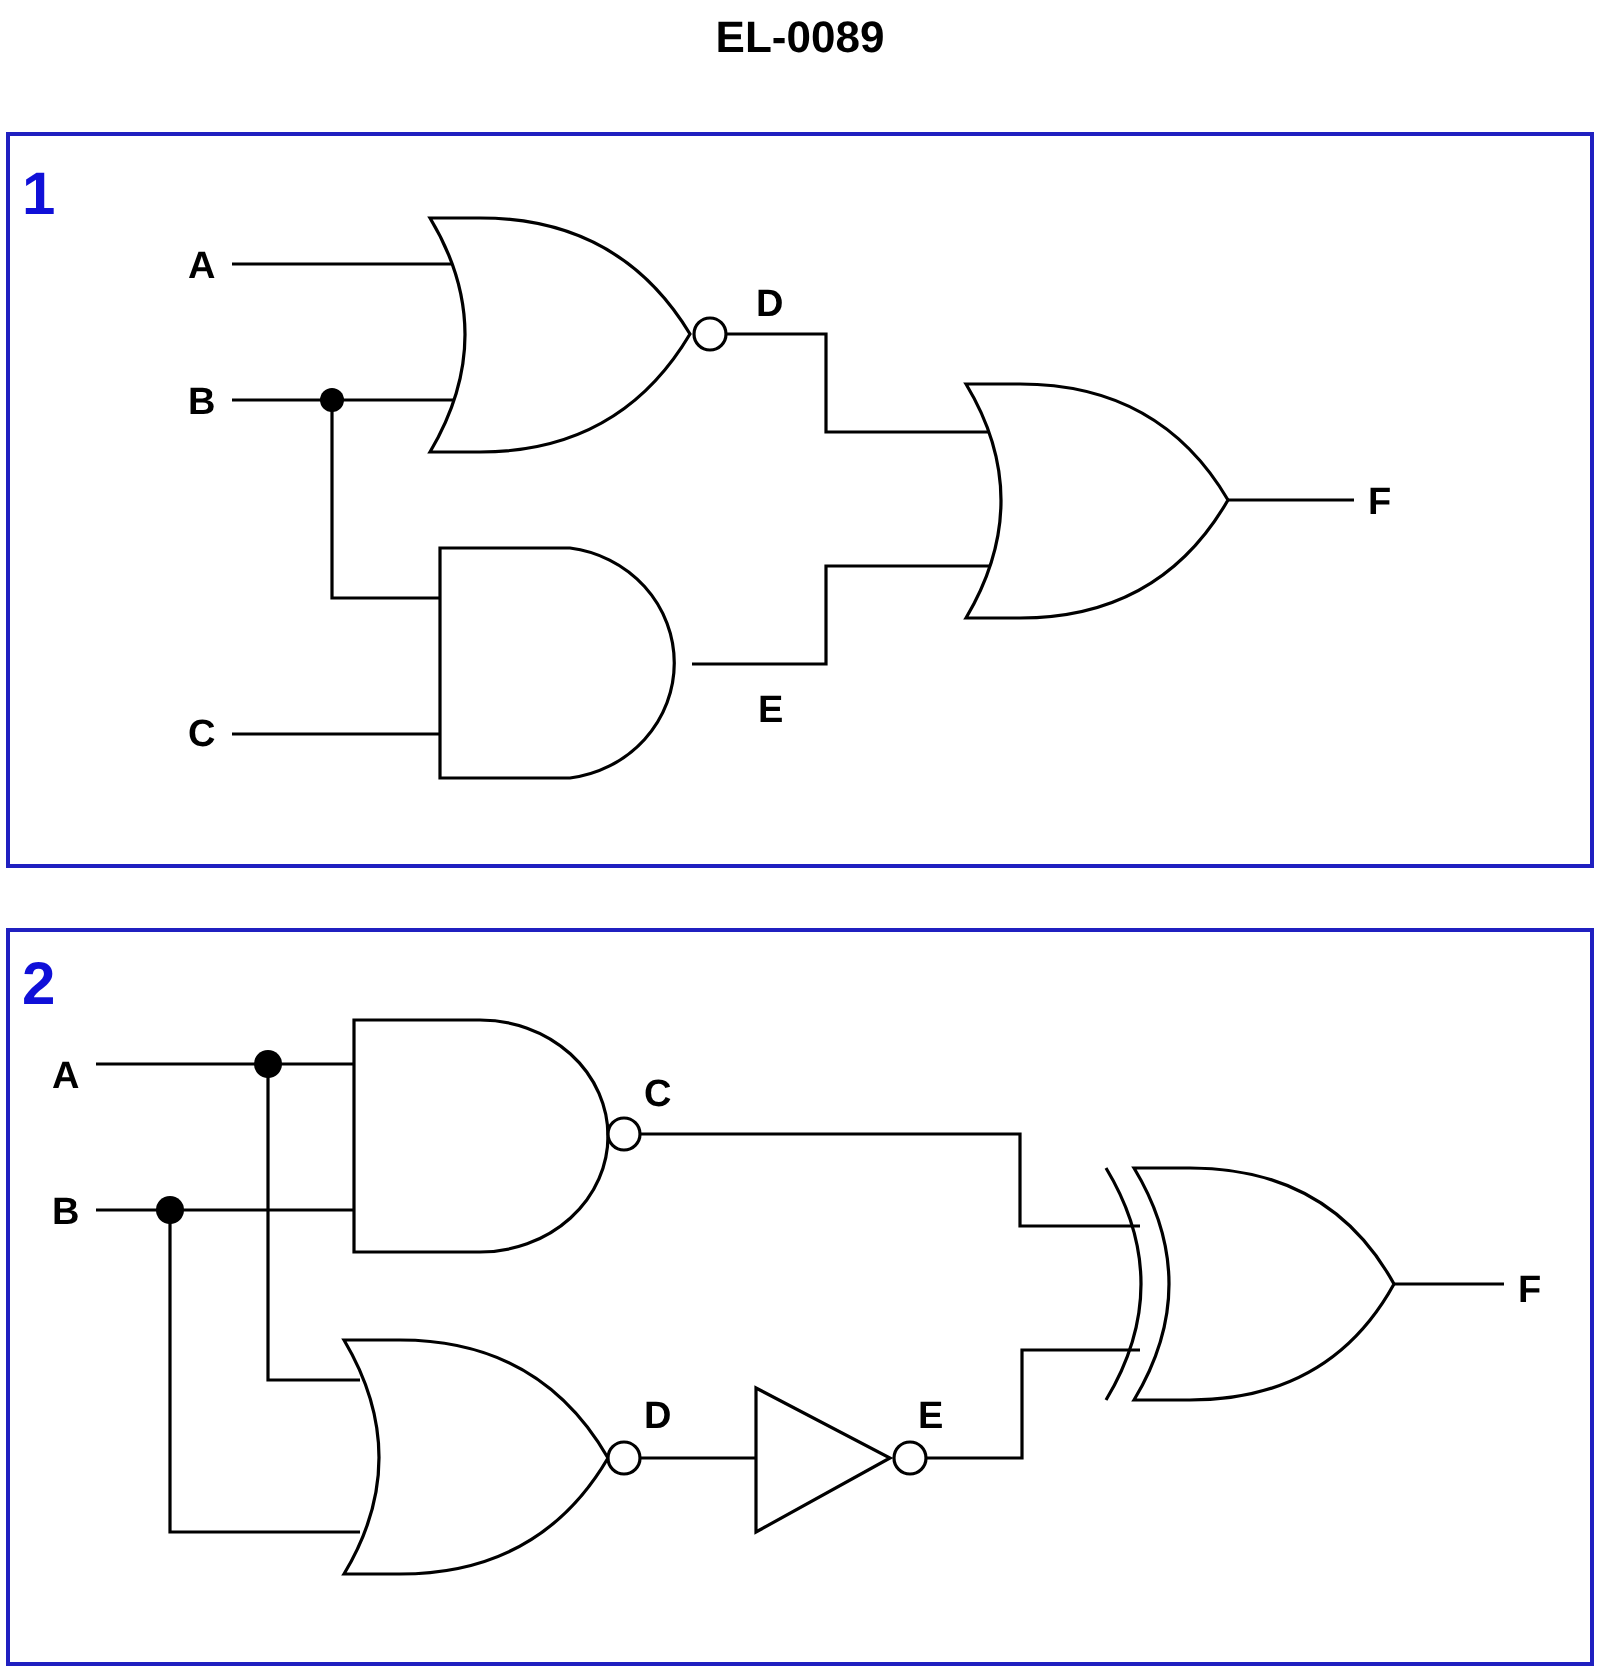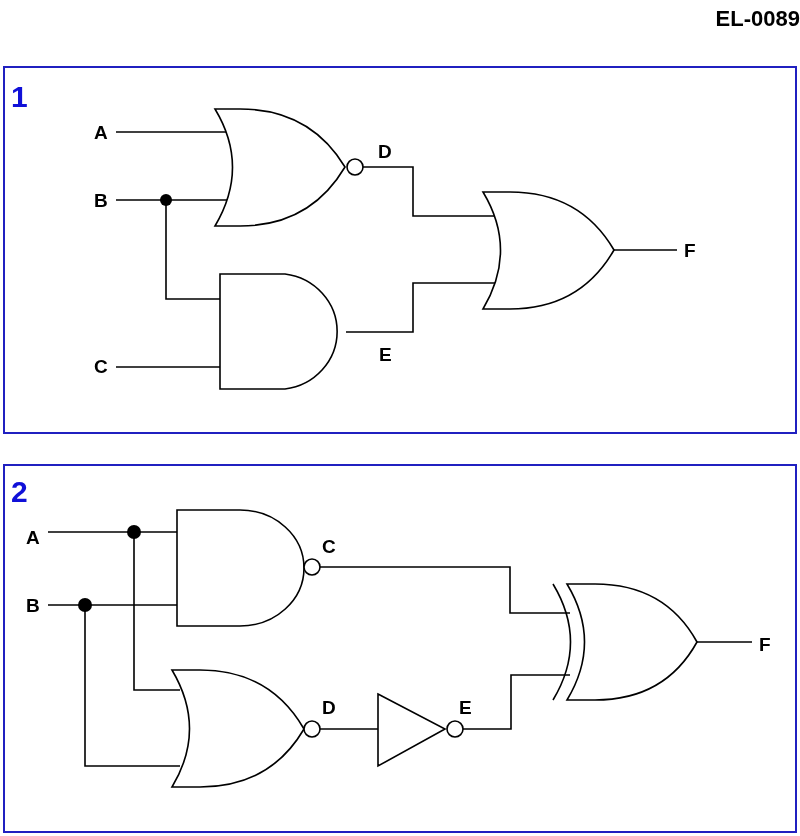--- a/index.html
+++ b/index.html
@@ -1,17 +1,17 @@
 <!DOCTYPE html>
 <html><head>
 <meta charset="utf-8">
 <style>
   html, body { margin: 0; padding: 0; background: #ffffff; }
   body { width: 800px; height: 836px; position: relative; overflow: hidden; font-family: "Liberation Sans", sans-serif; }
-  #title { position: absolute; left: 0; top: 6px; width: 800px; text-align: right; font-weight: bold; font-size: 22px; color: #000; }
+  #title { position: absolute; left: 0; top: 6px; width: 800px; text-align: center; font-weight: bold; font-size: 22px; color: #000; }
   svg { position: absolute; left: 0; top: 0; }
   .frame { fill: none; stroke: #2020c0; stroke-width: 2; }
   .w { fill: none; stroke: #000; stroke-width: 1.6; }
   .g { fill: #fff; stroke: #000; stroke-width: 1.6; }
   .dot { fill: #000; }
   .lbl { font-family: "Liberation Sans", sans-serif; font-weight: bold; font-size: 19px; fill: #000; }
   .num { font-family: "Liberation Sans", sans-serif; font-weight: bold; font-size: 30px; fill: #1010d8; }
 </style>
 </head>
 <body>

